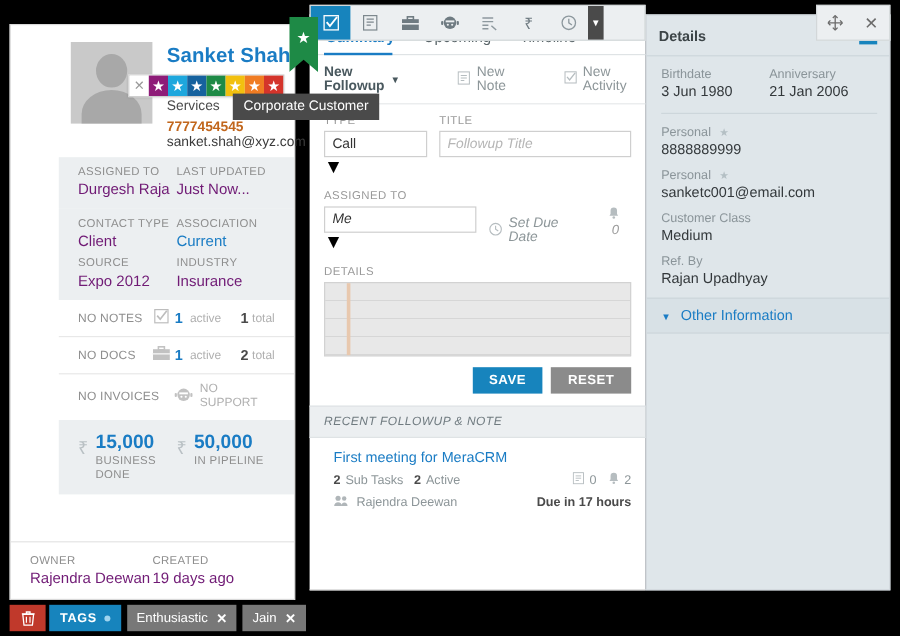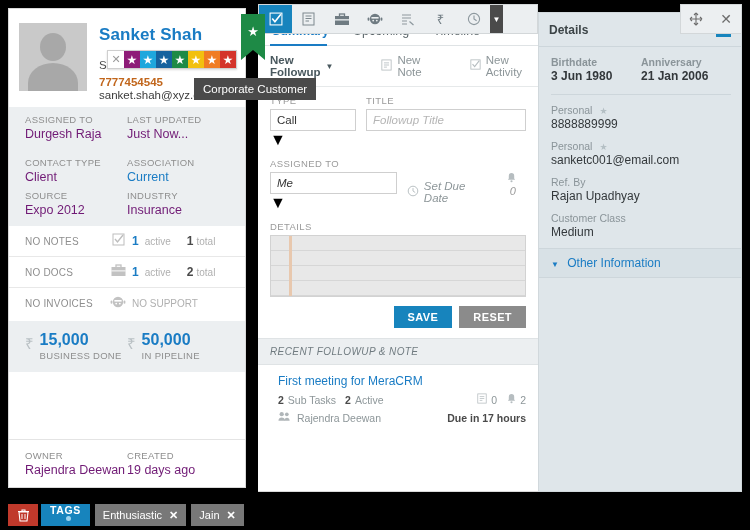--- a/index.html
+++ b/index.html
@@ -11,24 +11,25 @@
     position: relative;
   }
   .app {
     position: absolute;
     left: 8px; top: 8px;
     width: 734px; height: 514px;
   }
 
   
   .left-card {
-    position: absolute; left: 0; top: 0;
+    position: absolute; left: 0; top: 12px;
     width: 238px; height: 480px;
     background: #ffffff;
     border: 1px solid #d9d9d9;
+    padding-left: 40px;
   }
   .lc-head { display: flex; padding: 14px 10px 6px 10px; }
   .avatar {
     width: 68px; height: 68px; background: #c9c9c9;
     position: relative; overflow: hidden; flex: none;
   }
   .avatar::before {
     content:""; position:absolute; left:50%; top:10px;
     transform:translateX(-50%);
     width:26px; height:28px; border-radius:50%; background:#a8a8a8;
@@ -181,41 +182,41 @@
   .right {
     position:absolute; left: 530px; top:4px; width: 204px; height: 480px;
     background:#dfe6ea; border:1px solid #d1d8dc;
   }
   .rhead { display:flex; align-items:center; padding: 9px 10px;
            border-bottom:1px solid #cdd6db; }
   .rhead-t { font-size: 12px; font-weight:bold; color:#3c4447; }
   .plus { margin-left:auto; width:15px; height:15px; background:#1784bd; color:#fff;
           font-size:11px; line-height:15px; text-align:center; font-weight:bold;}
   .rbody{ padding: 9px 10px 0 12px; }
-  .rrow { display:flex;font-weight:bold; }
+  .rrow { display:flex; }
   .rcol { width: 50%; }
   .rl { font-size: 10.5px; color:#8a9499; }
   .rv { font-size: 12px; color:#33383b; margin-top:1px; margin-bottom: 9px; }
   .rv.b { font-weight:bold; }
   .sep { height:1px; background:#cdd6db; margin: 2px 0 9px 0; }
   .star-s { color:#b4bfc4; font-size: 9px; margin-left: 4px; }
   .other {
     border-top:1px solid #cdd6db; border-bottom:1px solid #cdd6db;
     background:#d8e1e6; padding: 7px 10px 7px 12px;
     font-size: 12px; color:#1a7cc4; margin-top: 2px;
   }
   .other .tr{ font-size:8px; margin-right:5px; }
 
   
   .tagbar { position:absolute; left:8px; bottom: 4px; display:flex; align-items:center; }
   .trash { width:30px; height:22px; background:#c0392b; color:#fff; font-size:12px;
            display:flex; align-items:center; justify-content:center;}
   .tagslbl { height:22px; background:#1784bd; color:#fff; font-size:10.5px; font-weight:bold;
              display:flex; align-items:center; padding: 0 9px; letter-spacing:.6px;
-             margin-left:3px;flex-direction:column; }
+             margin-left:3px; }
   .tagslbl .dot{ width:5px;height:5px;border-radius:50%;background:#9fd4ef;margin-left:6px;}
   .chip { height:22px; background:#787878; color:#fff; font-size:11px;
           display:flex; align-items:center; padding: 0 8px; margin-left:5px;}
   .chip .x { margin-left: 7px; font-size: 11px; font-weight:bold; }
 </style>
 </head>
 <body>
 
 <div class="app">
 
@@ -568,27 +569,27 @@
 
       <div>
         <div class="rl">
           <span>Personal</span>
           <span class="star-s">★</span>
         </div>
         <div class="rv">sanketc001@email.com</div>
       </div>
 
       <div>
+        <div class="rl">Customer Class</div>
+        <div class="rv">Medium</div>
+      </div>
+
+      <div>
         <div class="rl">Ref. By</div>
         <div class="rv">Rajan Upadhyay</div>
-      </div>
-
-      <div>
-        <div class="rl">Customer Class</div>
-        <div class="rv">Medium</div>
       </div>
     </div>
 
     <div class="other">
       <span class="tr">▼</span>
       <span>Other Information</span>
     </div>
 
   </div>
 

